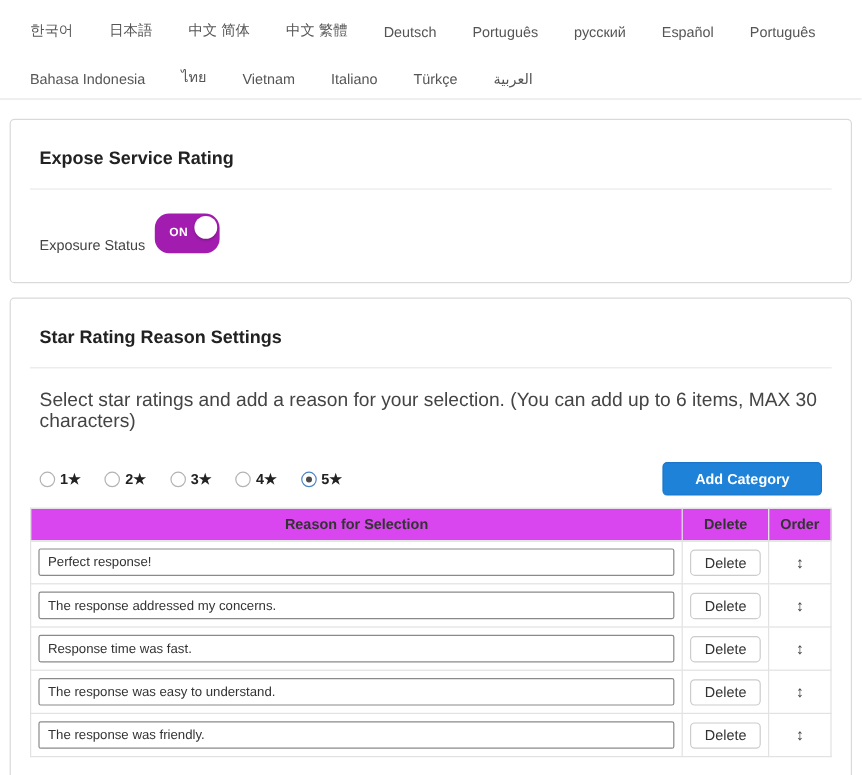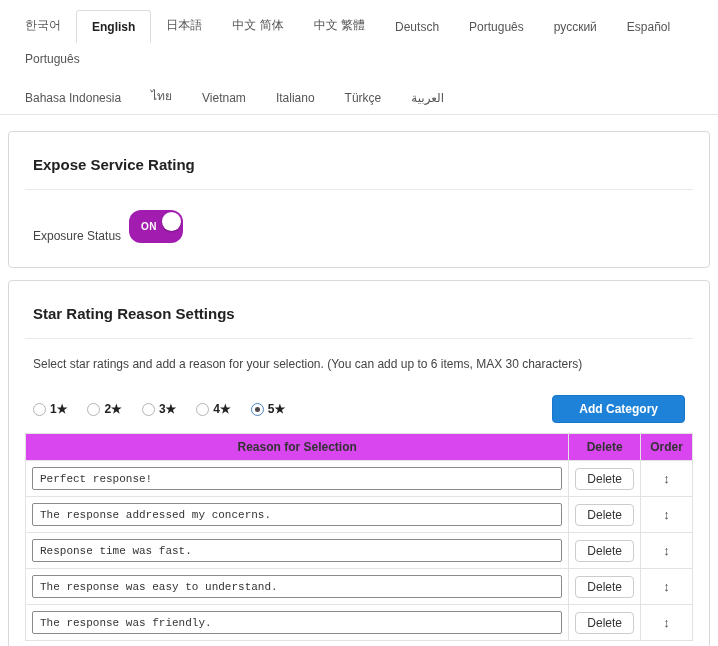--- a/index.html
+++ b/index.html
@@ -20,53 +20,52 @@
   .panel-divider { border-bottom:1px solid #e9e9e9; margin:16px 0 0 0; }
 
   
   .status-row { display:flex; align-items:flex-end; padding:20px 8px 6px 8px; }
   .status-label { font-size:12px; color:#444; margin-right:8px; }
   .toggle { position:relative; width:54px; height:33px; border-radius:12px; background:#a21caf; display:inline-flex; align-items:center; cursor:pointer; }
   .toggle-text { color:#fff; font-size:10px; font-weight:bold; margin-left:12px; letter-spacing:.3px; }
   .toggle-knob { position:absolute; right:2px; top:2px; width:19px; height:19px; border-radius:50%; background:#fff; box-shadow:0 1px 2px rgba(0,0,0,.25); }
 
   
-  .desc { font-size:12px; color:#444; padding:18px 8px 0 8px; }
+  .desc { font-size:16px; color:#444; padding:18px 8px 0 8px; }
   .controls-row { display:flex; justify-content:space-between; align-items:center; padding:24px 8px 8px 8px; }
   .radios { display:flex; align-items:center; gap:20px; }
   .radio-option { display:inline-flex; align-items:center; cursor:pointer; }
   .radio-option input { position:absolute; opacity:0; width:0; height:0; }
   .radio-visual { width:13px; height:13px; border:1px solid #b3b3b3; border-radius:50%; background:#fff; display:inline-block; position:relative; margin-right:4px; }
   .radio-option input:checked + .radio-visual { border-color:#4f84c4; }
   .radio-option input:checked + .radio-visual::after { content:""; position:absolute; left:3px; top:3px; width:5px; height:5px; border-radius:50%; background:#4a4a4a; }
   .radio-text { font-size:12px; font-weight:bold; color:#222; }
 
   .btn-primary { background:#1e82d9; color:#fff; border:1px solid #1976c9; border-radius:4px; font-size:12px; font-weight:bold; padding:6px 26px; cursor:pointer; font-family:inherit; }
 
   
   table { width:100%; border-collapse:collapse; font-size:12px; margin-top:2px; }
   th, td { border:1px solid #e2e2e2; }
   thead th { background:#d946ef; color:#333; font-weight:bold; text-align:center; padding:6px 4px; }
   td { padding:6px; vertical-align:middle; }
   col.c-reason { width:auto; }
   col.c-delete { width:70px; }
   col.c-order { width:52px; }
-  .reason-input { width:100%; height:23px; border:1px solid #8a8a8a; border-radius:2px; padding:2px 7px; font-size:11px; color:#333; font-family:Liberation Mono, monospace; }
+  .reason-input { width:100%; height:23px; border:1px solid #8a8a8a; border-radius:2px; padding:2px 7px; font-size:11px; color:#333; font-family:Liberation Sans, sans-serif; }
   .delete-cell { text-align:center; }
   .btn-delete { background:#fff; border:1px solid #ccc; border-radius:4px; color:#333; font-size:12px; padding:3px 11px; cursor:pointer; font-family:inherit; }
   .order-cell { text-align:center; }
   .order-handle { font-size:13px; color:#444; cursor:grab; display:inline-block; padding:0 6px; }
 </style>
 </head>
 <body>
 
 <nav class="tabs-bar">
   <div class="tab-row">
     <span class="tab">한국어</span>
-    <span class="tab active">English</span>
     <span class="tab">日本語</span>
     <span class="tab">中文 简体</span>
     <span class="tab">中文 繁體</span>
     <span class="tab">Deutsch</span>
     <span class="tab">Português</span>
     <span class="tab">русский</span>
     <span class="tab">Español</span>
     <span class="tab">Português</span>
   </div>
   <div class="tab-row">

